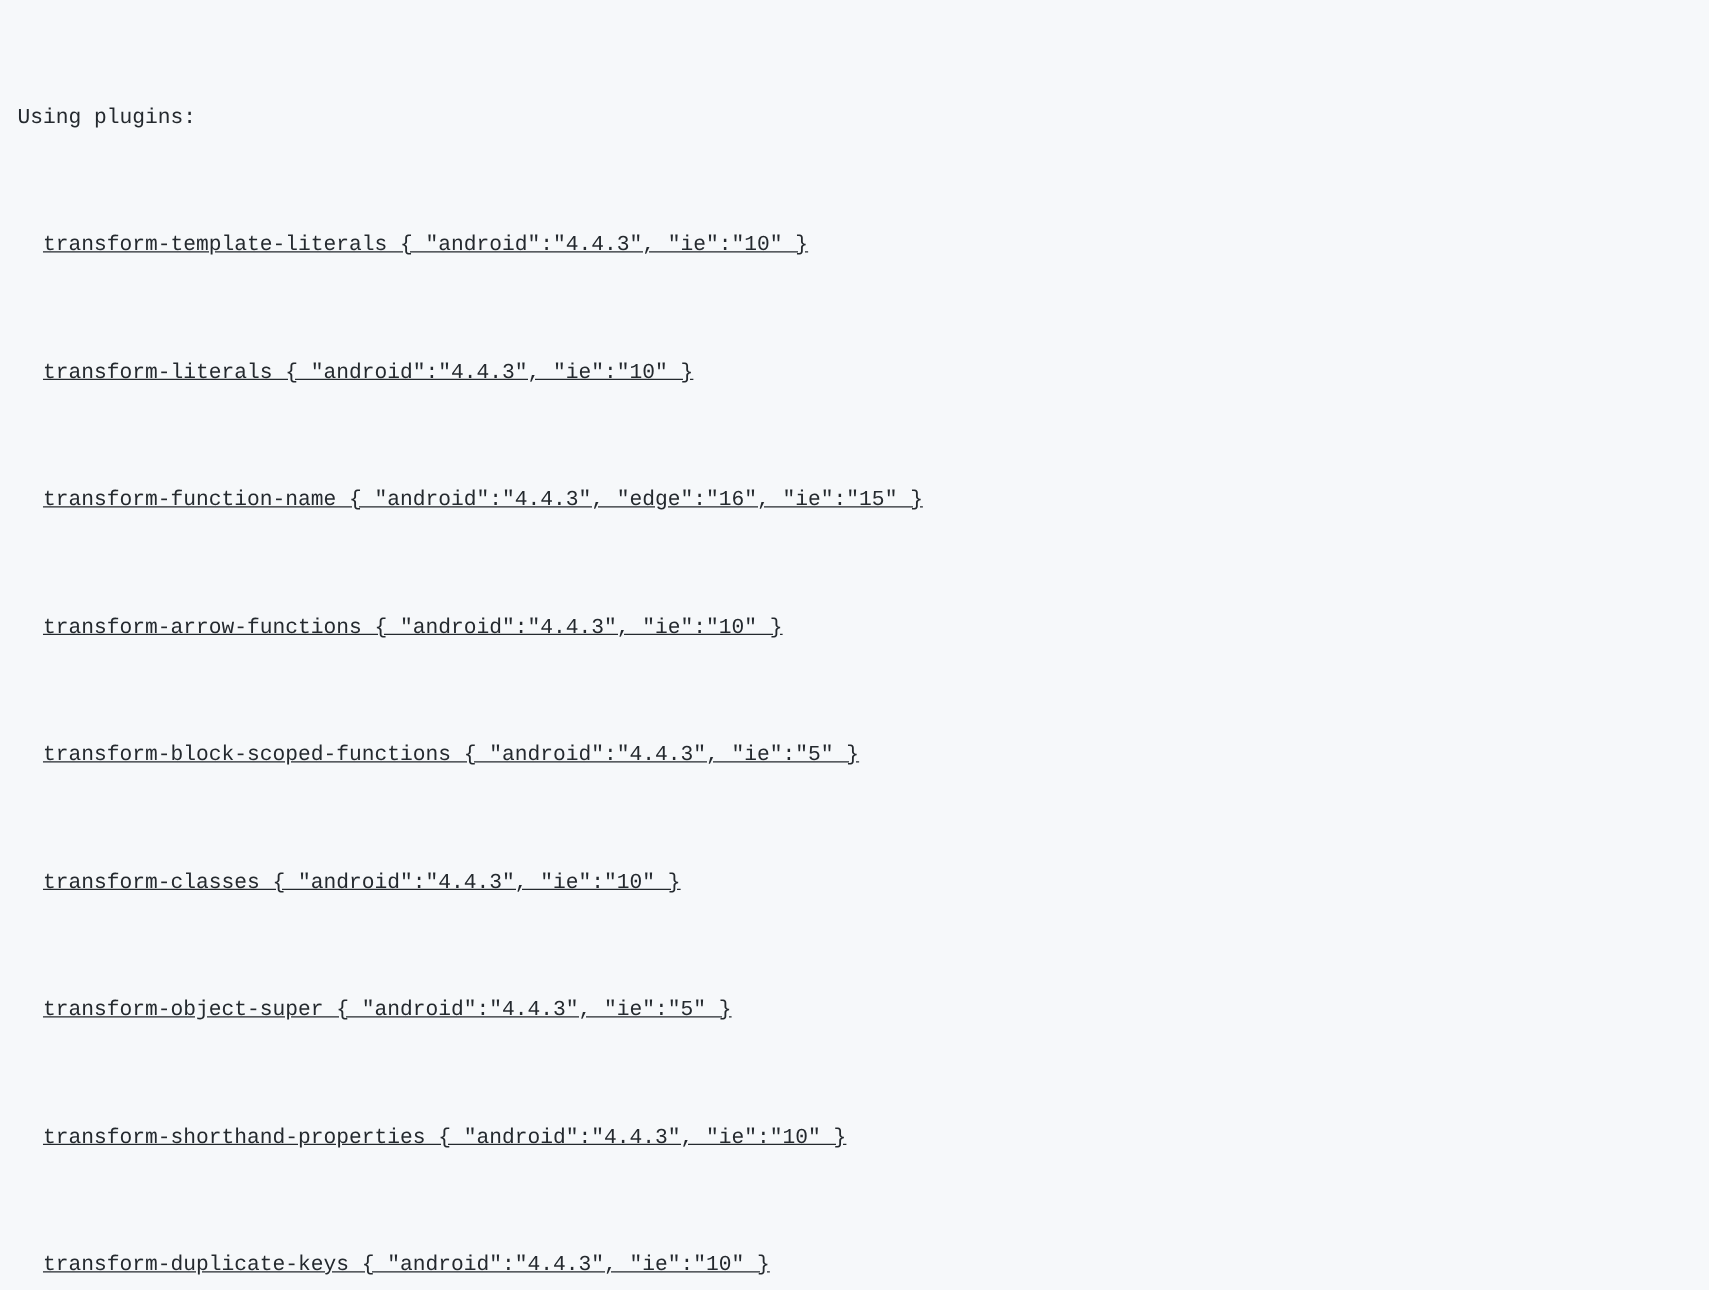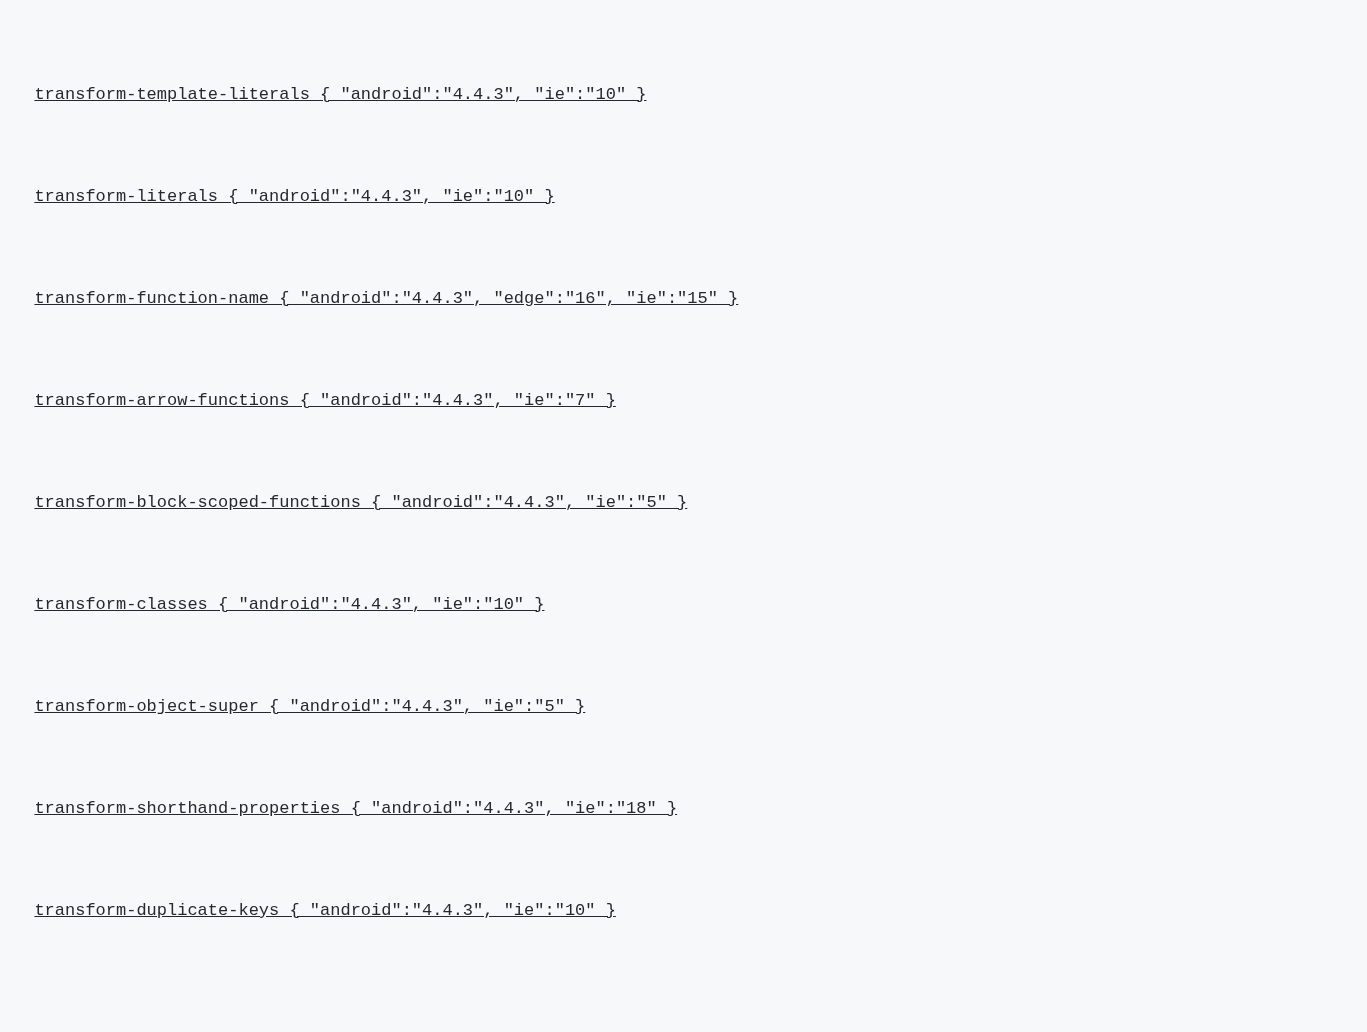--- a/index.html
+++ b/index.html
@@ -14,28 +14,29 @@
       overflow-x: auto;
     }
     .output { white-space: pre; }
     .header { }
     .row { padding-left: 2ch; text-decoration: underline; }
   </style>
 </head>
 <body>
 
 <div class="output">
+  <div class="header">Using plugins:</div>
   <div class="row">transform-template-literals { "android":"4.4.3", "ie":"10" }</div>
   <div class="row">transform-literals { "android":"4.4.3", "ie":"10" }</div>
   <div class="row">transform-function-name { "android":"4.4.3", "edge":"16", "ie":"15" }</div>
-  <div class="row">transform-arrow-functions { "android":"4.4.3", "ie":"7" }</div>
+  <div class="row">transform-arrow-functions { "android":"4.4.3", "ie":"10" }</div>
   <div class="row">transform-block-scoped-functions { "android":"4.4.3", "ie":"5" }</div>
   <div class="row">transform-classes { "android":"4.4.3", "ie":"10" }</div>
   <div class="row">transform-object-super { "android":"4.4.3", "ie":"5" }</div>
-  <div class="row">transform-shorthand-properties { "android":"4.4.3", "ie":"18" }</div>
+  <div class="row">transform-shorthand-properties { "android":"4.4.3", "ie":"10" }</div>
   <div class="row">transform-duplicate-keys { "android":"4.4.3", "ie":"10" }</div>
   
   
   
   
   
   
   
   
   

